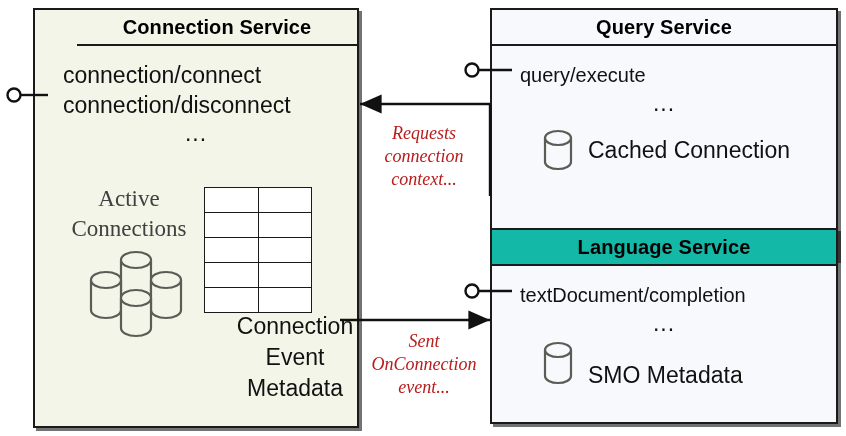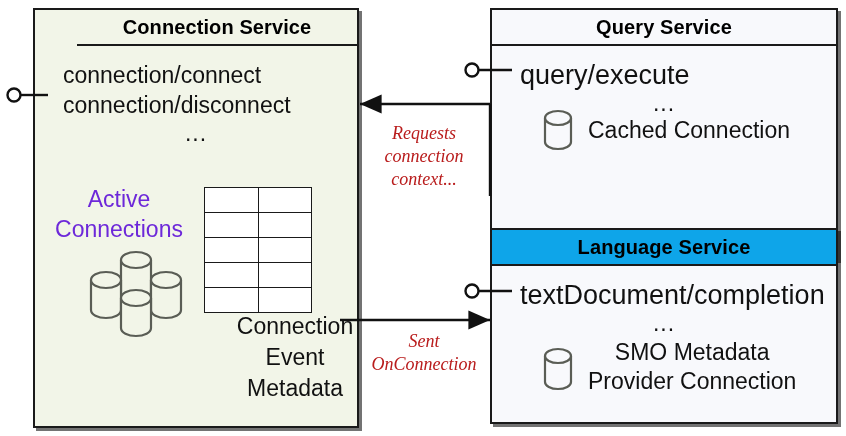--- a/index.html
+++ b/index.html
@@ -65,27 +65,28 @@
     position: absolute;
     width: 100%;
     text-align: center;
     font-size: 23px;
     color: #111;
     letter-spacing: 1px;
   }
 
   .active-conn-label {
     position: absolute;
-    left: 4px;
+    left: 14px;
     top: 138px;
     width: 160px;
     text-align: center;
     font-size: 23px;
     line-height: 30px;
-    color: #6d28d9;
+    color: #404040;
+    font-family: Liberation Serif, serif;
   }
   .cyl-cluster {
     position: absolute;
     left: 48px;
     top: 200px;
   }
   .callbacks-label {
     position: absolute;
     left: 160px;
     top: 265px;
@@ -124,28 +125,28 @@
   #query-service .svc-body   { background: #f8f9fc; }
 
   
   #language-service {
     left: 490px;
     top: 228px;
     width: 348px;
     height: 196px;
     background: #f8f9fc;
   }
-  #language-service .svc-header { background: #0ea5e9; }
+  #language-service .svc-header { background: #14b8a6; }
   #language-service .svc-body   { background: #f8f9fc; border-radius: 14px; }
 
   .rs-endpoint {
     position: absolute;
     left: 28px;
     top: 14px;
-    font-size: 27px;
+    font-size: 20px;
     line-height: 30px;
     color: #111;
     white-space: nowrap;
   }
   .rs-resource {
     position: absolute;
     display: flex;
     align-items: center;
     gap: 12px;
   }
@@ -261,21 +262,21 @@
   </div>
 
   <div class="svc-box" id="query-service">
     <div class="svc-header">Query Service</div>
     <div class="svc-body">
 
       <div class="rs-endpoint">query/execute</div>
 
       <div class="ellipsis-center" style="top:44px;">...</div>
 
-      <div class="rs-resource" style="left:48px; top:62px;">
+      <div class="rs-resource" style="left:48px; top:82px;">
         <svg width="36" height="44" viewBox="0 0 36 44">
           <g fill="#f8f9fc" stroke="#5a5d55" stroke-width="2.2">
             <path d="M5,10 v24 a13,7 0 0 0 26,0 v-24"></path>
             <ellipse cx="18" cy="10" rx="13" ry="7"></ellipse>
           </g>
         </svg>
         <span class="rs-resource-text">Cached Connection</span>
       </div>
 
     </div>
@@ -291,21 +292,20 @@
 
       <div class="rs-resource" style="left:48px; top:72px;align-items:flex-end;">
         <svg width="36" height="52" viewBox="0 0 36 52">
           <g fill="#f8f9fc" stroke="#5a5d55" stroke-width="2.2">
             <path d="M5,12 v26 a13,7 0 0 0 26,0 v-26"></path>
             <ellipse cx="18" cy="12" rx="13" ry="7"></ellipse>
           </g>
         </svg>
         <span class="rs-resource-text">
           <span style="display:block">SMO Metadata</span>
-          <span style="display:block">Provider Connection</span>
         </span>
       </div>
 
     </div>
   </div>
 
   <svg id="overlay">
     <defs>
       <marker id="arrowhead-left" markerWidth="10" markerHeight="8" refX="9" refY="4" orient="auto-start-reverse">
         <path d="M9,0 L0,4 L9,8 z" fill="#111"></path>
@@ -342,15 +342,16 @@
 
   <div class="arrow-label" id="label-requests">
     <div>Requests</div>
     <div>connection</div>
     <div>context...</div>
   </div>
 
   <div class="arrow-label" id="label-sent">
     <div>Sent</div>
     <div>OnConnection</div>
+    <div>event...</div>
   </div>
 
 </div>
 
 </body></html>

